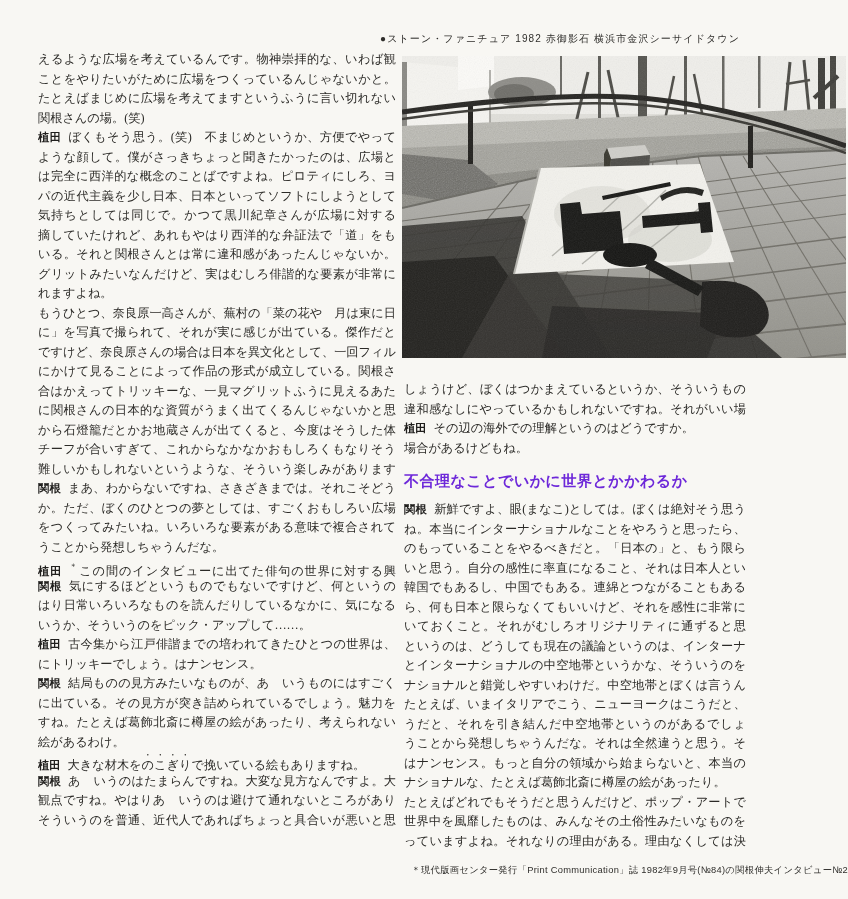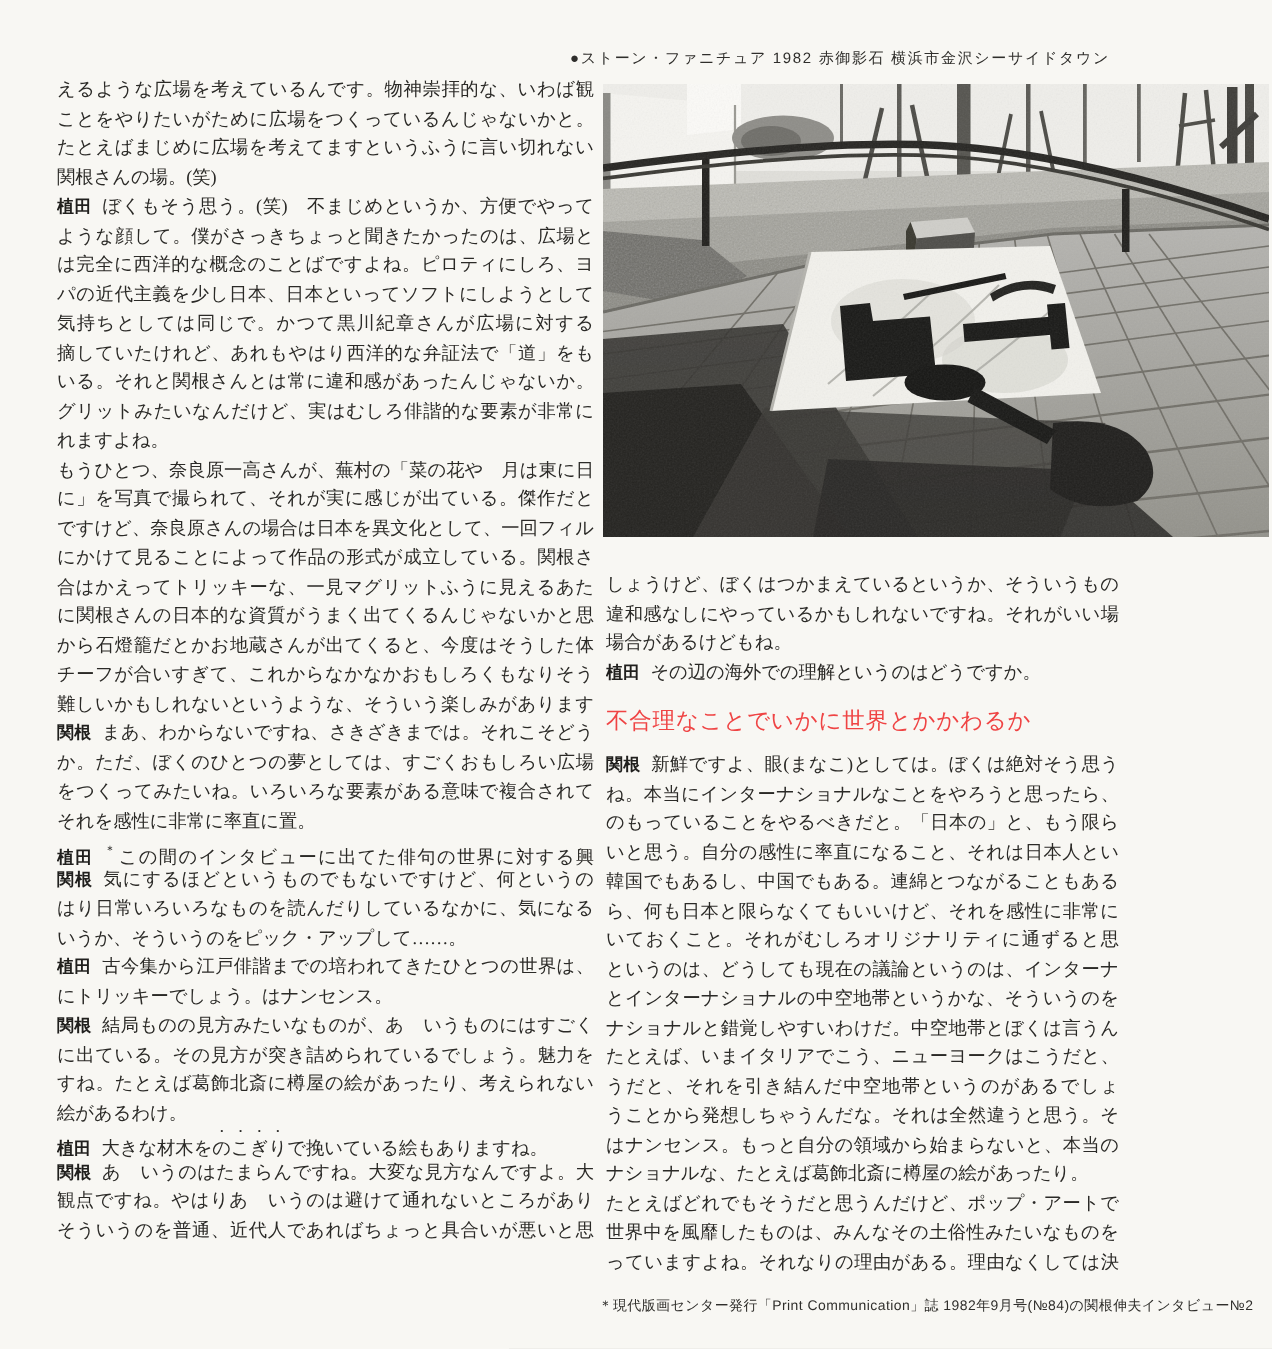--- a/index.html
+++ b/index.html
@@ -16,25 +16,25 @@
   .col-right{left:404px;top:380px;width:342px;}
   .tline{height:19.5px;line-height:19.5px;font-size:12.2px;
          text-align:justify;text-align-last:justify;overflow:hidden;color:#2b2a27;}
   .tline.short{text-align-last:left;}
   .speaker{font-family:"Liberation Sans","DejaVu Sans",sans-serif;font-weight:bold;
            font-size:11.3px;margin-right:7px;color:#201f1d;}
   .fnref{font-size:8px;vertical-align:6px;margin-right:1px;color:#201f1d;}
   .emdot{-webkit-text-emphasis:filled dot;text-emphasis:filled dot;
          -webkit-text-emphasis-position:over right;text-emphasis-position:over right;}
   .section-heading{font-family:"Liberation Serif","DejaVu Serif",serif;
-                   font-size:15px;font-weight:normal;letter-spacing:0.5px;color:#ef4444;
+                   font-size:15px;font-weight:bold;letter-spacing:0.5px;color:#6d28d9;
                    margin:13px 0 9px 0;line-height:20px;}
   .footnote{position:absolute;left:399px;top:864px;width:449px;
             font-family:"Liberation Sans","DejaVu Sans",sans-serif;
-            font-size:9.3px;letter-spacing:0.3px;color:#2f2e2b;white-space:nowrap;}
+            font-size:9.3px;letter-spacing:0.3px;color:#2f2e2b;white-space:nowrap;text-align:right;}
 </style>
 </head>
 <body>
 
 <div class="page">
 
   <div class="caption">●ストーン・ファニチュア 1982 赤御影石 横浜市金沢シーサイドタウン</div>
 
   <figure class="photo">
     <svg viewBox="0 0 444 302" aria-hidden="true">
@@ -193,43 +193,43 @@
       <div class="tline">ですけど、奈良原さんの場合は日本を異文化として、一回フィルター</div>
       <div class="tline">にかけて見ることによって作品の形式が成立している。関根さんの場</div>
       <div class="tline">合はかえってトリッキーな、一見マグリットふうに見えるあたりが逆</div>
       <div class="tline">に関根さんの日本的な資質がうまく出てくるんじゃないかと思う。だ</div>
       <div class="tline">から石燈籠だとかお地蔵さんが出てくると、今度はそうした体質とモ</div>
       <div class="tline">チーフが合いすぎて、これからなかなかおもしろくもなりそうだし、</div>
       <div class="tline">難しいかもしれないというような、そういう楽しみがありますけどね。</div>
       <div class="tline"><b class="speaker">関根</b>まあ、わからないですね、さきざきまでは。それこそどうなるの</div>
       <div class="tline">か。ただ、ぼくのひとつの夢としては、すごくおもしろい広場というもの</div>
       <div class="tline">をつくってみたいね。いろいろな要素がある意味で複合されている広</div>
-      <div class="tline short">それを感性に非常に率直に置。</div>
+      <div class="tline short">うことから発想しちゃうんだな。</div>
       <div class="tline"><b class="speaker">植田</b><sup class="fnref">＊</sup>この間のインタビューに出てた俳句の世界に対する興味、あれ</div>
       <div class="tline"><b class="speaker">関根</b>気にするほどというものでもないですけど、何というのか、や</div>
       <div class="tline">はり日常いろいろなものを読んだりしているなかに、気になることと</div>
       <div class="tline short">いうか、そういうのをピック・アップして……。</div>
       <div class="tline"><b class="speaker">植田</b>古今集から江戸俳諧までの培われてきたひとつの世界は、非常</div>
       <div class="tline short">にトリッキーでしょう。はナンセンス。</div>
       <div class="tline"><b class="speaker">関根</b>結局ものの見方みたいなものが、あゝいうものにはすごく明瞭</div>
       <div class="tline">に出ている。その見方が突き詰められているでしょう。魅力を感じま</div>
       <div class="tline">すね。たとえば葛飾北斎に樽屋の絵があったり、考えられないような</div>
       <div class="tline short">絵があるわけ。</div>
       <div class="tline short"><b class="speaker">植田</b>大きな材木を<span class="emdot">のこぎり</span>で挽いている絵もありますね。</div>
       <div class="tline"><b class="speaker">関根</b>あゝいうのはたまらんですね。大変な見方なんですよ。大変な</div>
       <div class="tline">観点ですね。やはりあゝいうのは避けて通れないところがありますね。</div>
       <div class="tline">そういうのを普通、近代人であればちょっと具合いが悪いと思うんで</div>
     </div>
 
   <div class="col col-right">
     <div id="right-top">
         <div class="tline">しょうけど、ぼくはつかまえているというか、そういうものとあまり</div>
         <div class="tline">違和感なしにやっているかもしれないですね。それがいい場合と悪い</div>
+        <div class="tline short"><b class="speaker">植田</b>その辺の海外での理解というのはどうですか。</div>
         <div class="tline short">場合があるけどもね。</div>
-        <div class="tline short"><b class="speaker">植田</b>その辺の海外での理解というのはどうですか。</div>
       </div>
     <h2 class="section-heading">不合理なことでいかに世界とかかわるか</h2>
     <div id="right-bottom">
         <div class="tline"><b class="speaker">関根</b>新鮮ですよ、眼(まなこ)としては。ぼくは絶対そう思うんだよ</div>
         <div class="tline">ね。本当にインターナショナルなことをやろうと思ったら、自分たち</div>
         <div class="tline">のもっていることをやるべきだと。「日本の」と、もう限らなくてもい</div>
         <div class="tline">いと思う。自分の感性に率直になること、それは日本人といいながら</div>
         <div class="tline">韓国でもあるし、中国でもある。連綿とつながることもあるわけだか</div>
         <div class="tline">ら、何も日本と限らなくてもいいけど、それを感性に非常に率直に置</div>
         <div class="tline short">いておくこと。それがむしろオリジナリティに通ずると思う。</div>

